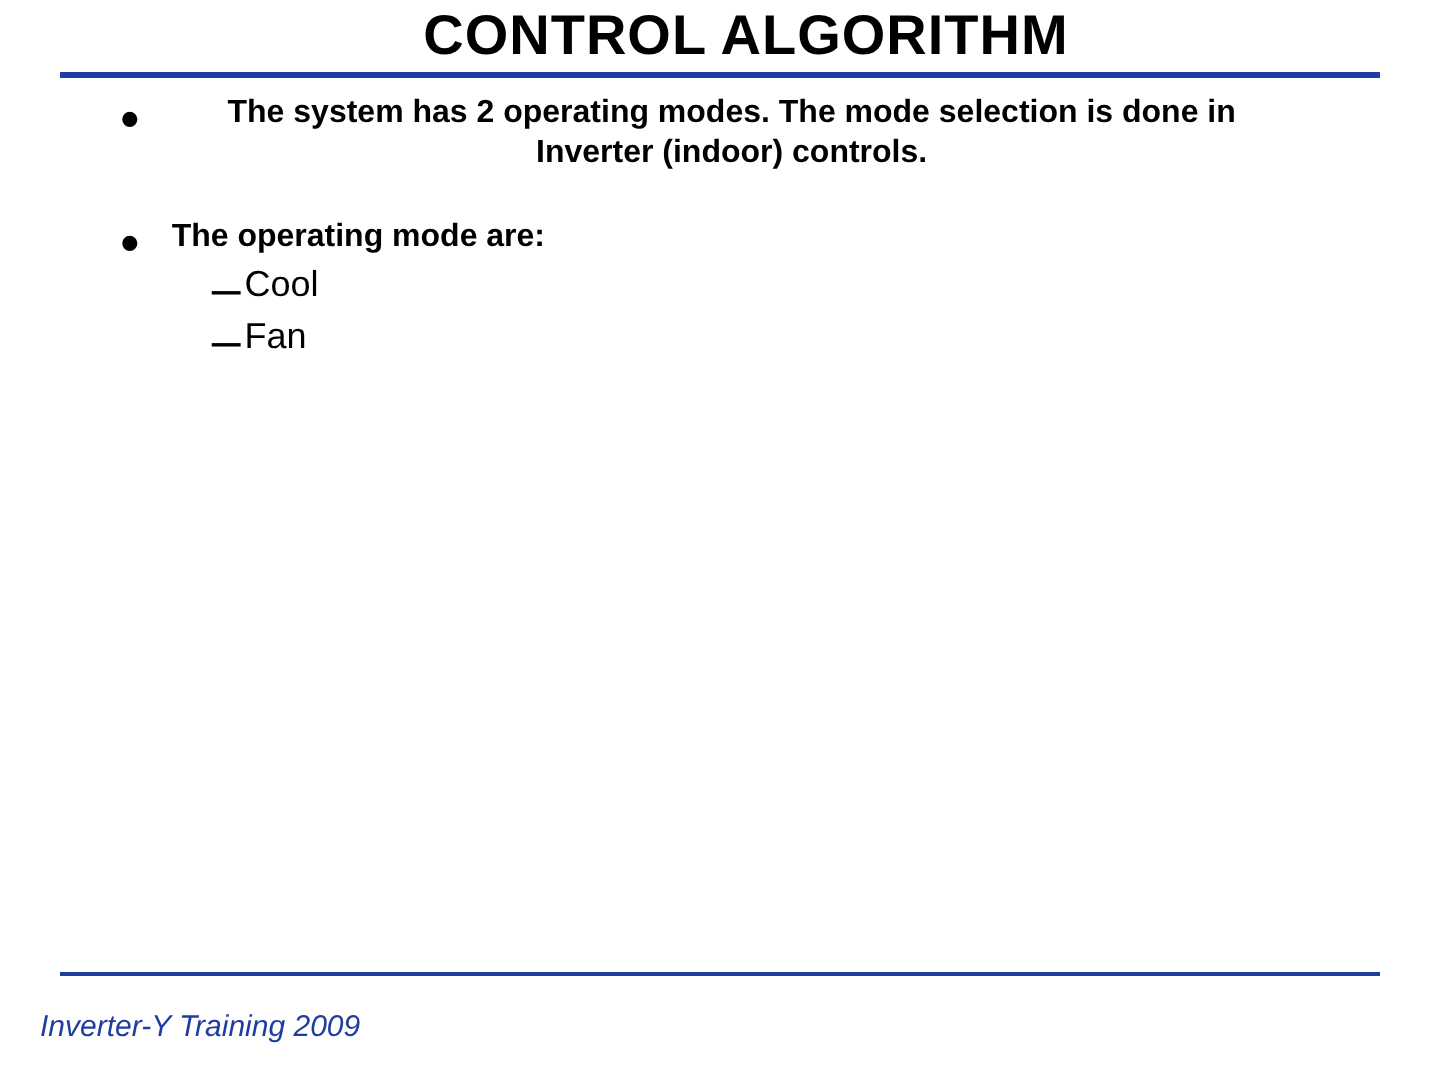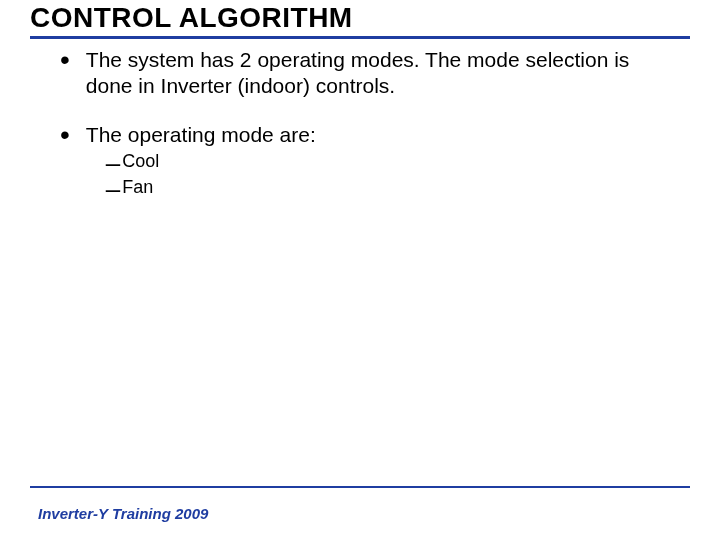--- a/index.html
+++ b/index.html
@@ -10,20 +10,21 @@
     background: #ffffff;
     font-family: Arial, Helvetica, sans-serif;
     color: #000000;
     overflow: hidden;
   }
   .slide {
     position: relative;
     width: 716px;
     height: 540px;
     box-sizing: border-box;
+    text-align: center;
   }
   .title-block {
     padding: 2px 0 0 30px;
   }
   .title {
     font-size: 28px;
     font-weight: bold;
     letter-spacing: 0.5px;
   }
   .title-rule {
@@ -45,23 +46,24 @@
     align-items: flex-start;
     margin-bottom: 22px;
   }
   .bullet-dot {
     font-size: 28px;
     line-height: 14px;
     margin-right: 16px;
     margin-top: 6px;
   }
   .bullet-text {
-    font-size: 21px;
+    font-size: 16px;
     line-height: 1.25;
     max-width: 560px;
+    font-weight: bold;
   }
   .sub-list {
     margin-top: 2px;
   }
   .sub-row {
     display: flex;
     align-items: flex-start;
   }
   .sub-dash {
     font-size: 26px;
@@ -76,24 +78,24 @@
   .footer-rule {
     position: absolute;
     left: 30px;
     bottom: 44px;
     width: 660px;
     border: none;
     border-top: 2px solid #1f3da1;
   }
   .footer-text {
     position: absolute;
-    left: 38px;
+    left: 20px;
     bottom: 18px;
     font-size: 15px;
-    font-weight: bold;
+    font-weight: normal;
     font-style: italic;
     color: #1f3da1;
   }
 </style>
 </head>
 <body>
 
 <div class="slide">
 
   <div class="title-block">

